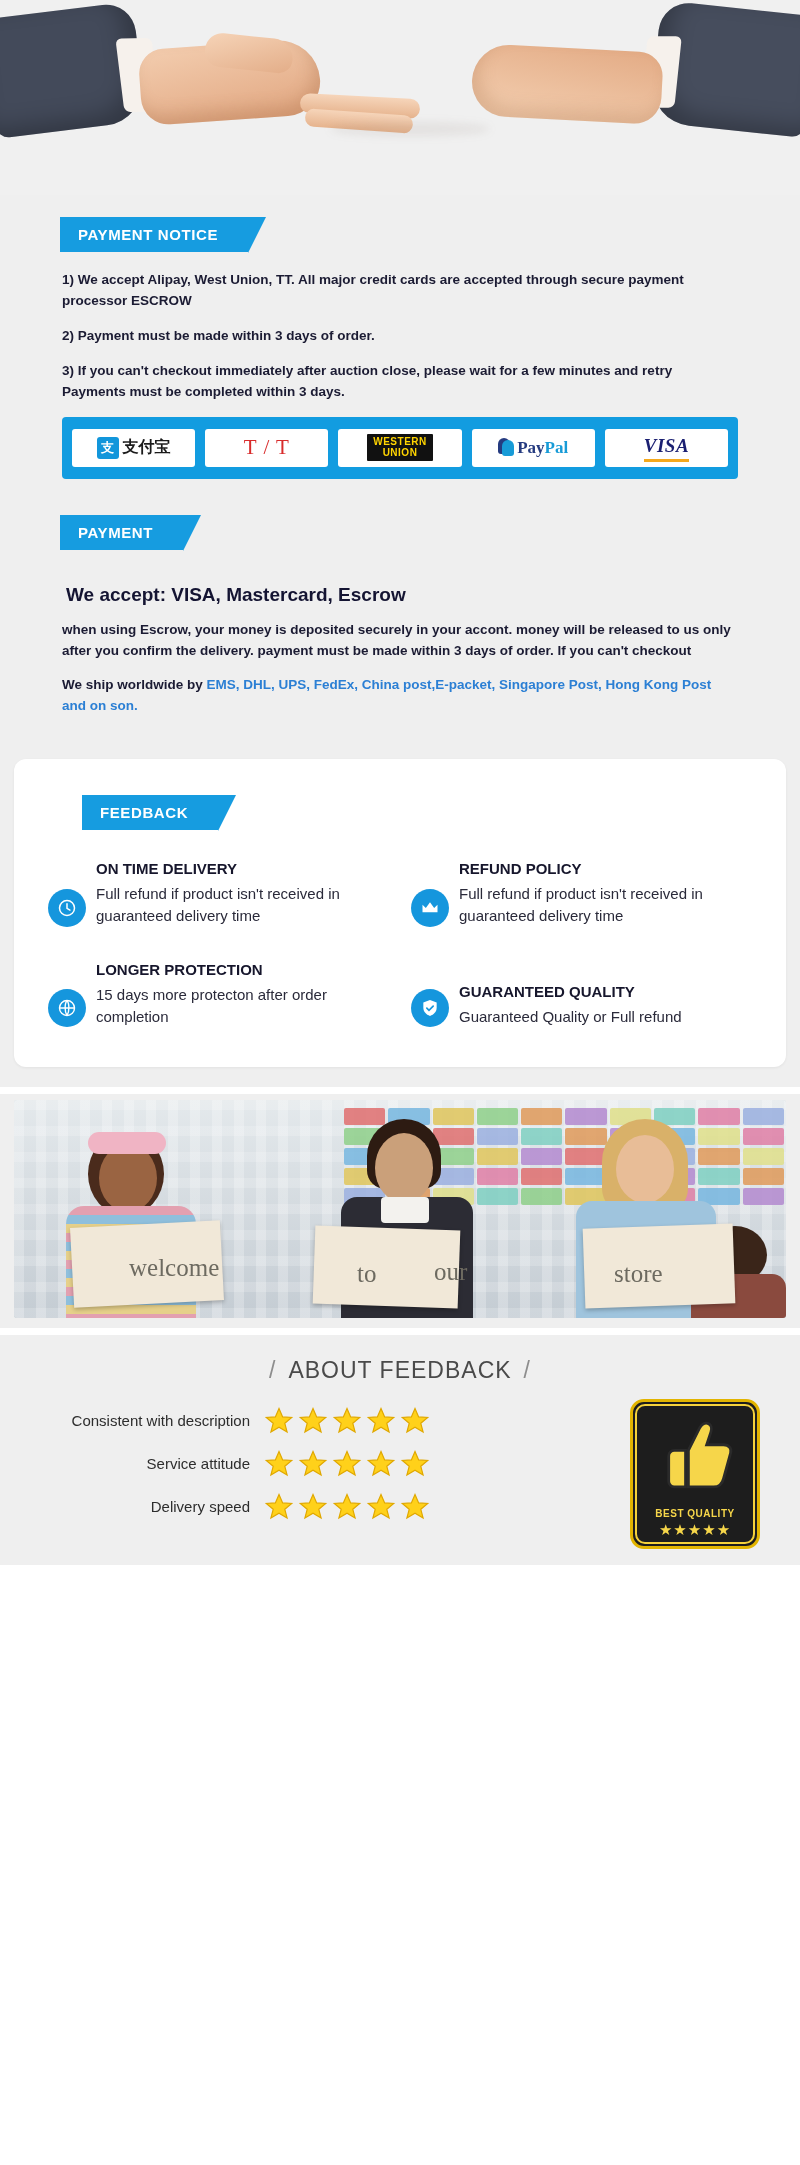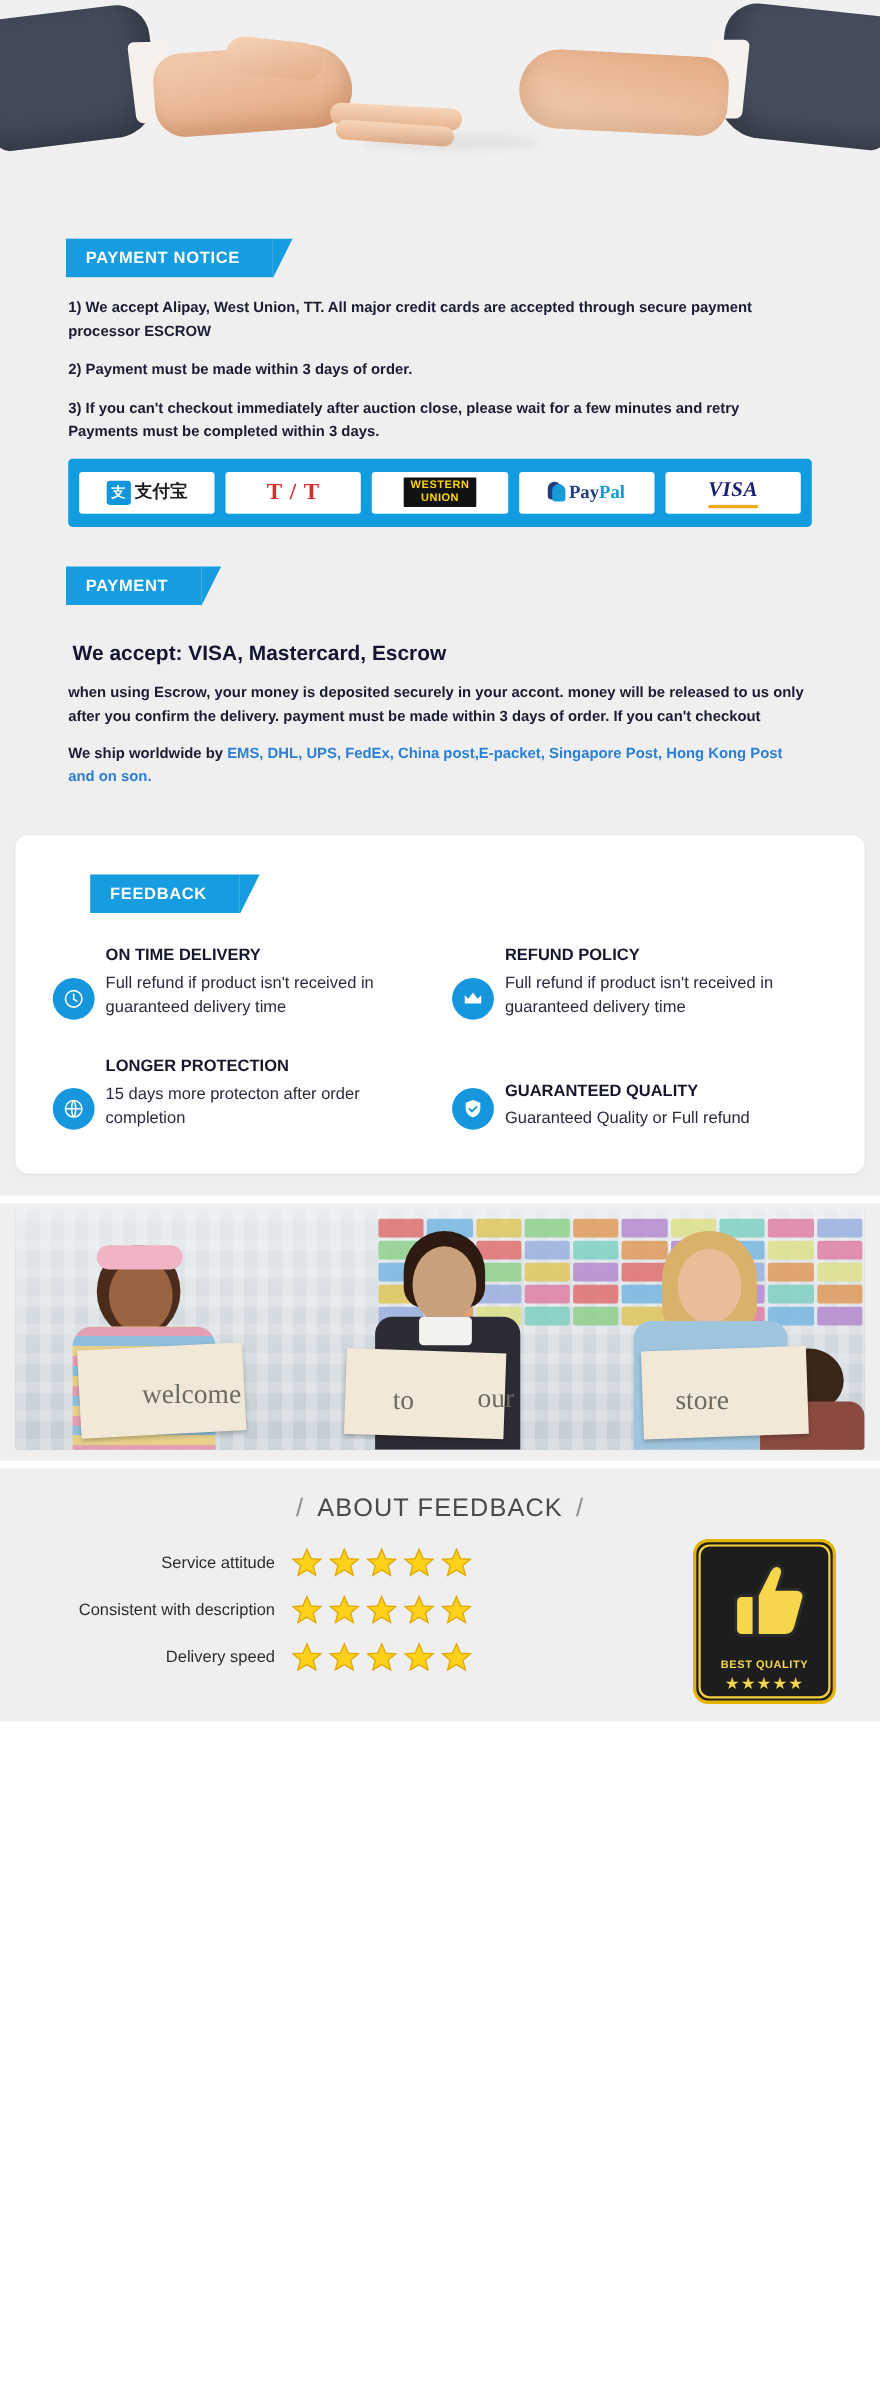--- a/index.html
+++ b/index.html
@@ -195,21 +195,21 @@
     background: #1296db;
     border-radius: 3px;
     color: #fff;
     font-size: 13px;
     line-height: 22px;
     text-align: center;
     font-weight: bold;
   }
   .tt {
     color: #d82b2b;
-    font-weight: bold;
+    font-weight: normal;
     font-size: 21px;
     letter-spacing: 1px;
     font-family: "Liberation Serif", serif;
   }
   .wu {
     background: #111;
     color: #ffd400;
     font-size: 10px;
     font-weight: bold;
     line-height: 1.05;
@@ -693,42 +693,42 @@
   </div>
 
   <div class="divider-line"></div>
 
   <div class="about">
     <div class="about-title">
       <span class="slash">/</span><span>ABOUT FEEDBACK</span><span class="slash">/</span>
     </div>
 
     <div class="rate-row">
+      <div class="rate-label">Consistent with description</div>
+      <div class="stars">
+        <svg class="star" viewBox="0 0 24 24" fill="#ffd11a" stroke="#e0a800" stroke-width="1">
+            <polygon points="12,2 15,9 22.5,9.5 16.8,14.3 18.7,21.6 12,17.6 5.3,21.6 7.2,14.3 1.5,9.5 9,9"></polygon>
+          </svg>
+        <svg class="star" viewBox="0 0 24 24" fill="#ffd11a" stroke="#e0a800" stroke-width="1">
+            <polygon points="12,2 15,9 22.5,9.5 16.8,14.3 18.7,21.6 12,17.6 5.3,21.6 7.2,14.3 1.5,9.5 9,9"></polygon>
+          </svg>
+        <svg class="star" viewBox="0 0 24 24" fill="#ffd11a" stroke="#e0a800" stroke-width="1">
+            <polygon points="12,2 15,9 22.5,9.5 16.8,14.3 18.7,21.6 12,17.6 5.3,21.6 7.2,14.3 1.5,9.5 9,9"></polygon>
+          </svg>
+        <svg class="star" viewBox="0 0 24 24" fill="#ffd11a" stroke="#e0a800" stroke-width="1">
+            <polygon points="12,2 15,9 22.5,9.5 16.8,14.3 18.7,21.6 12,17.6 5.3,21.6 7.2,14.3 1.5,9.5 9,9"></polygon>
+          </svg>
+        <svg class="star" viewBox="0 0 24 24" fill="#ffd11a" stroke="#e0a800" stroke-width="1">
+            <polygon points="12,2 15,9 22.5,9.5 16.8,14.3 18.7,21.6 12,17.6 5.3,21.6 7.2,14.3 1.5,9.5 9,9"></polygon>
+          </svg>
+      </div>
+    </div>
+
+    <div class="rate-row">
       <div class="rate-label">Service attitude</div>
-      <div class="stars">
-        <svg class="star" viewBox="0 0 24 24" fill="#ffd11a" stroke="#e0a800" stroke-width="1">
-            <polygon points="12,2 15,9 22.5,9.5 16.8,14.3 18.7,21.6 12,17.6 5.3,21.6 7.2,14.3 1.5,9.5 9,9"></polygon>
-          </svg>
-        <svg class="star" viewBox="0 0 24 24" fill="#ffd11a" stroke="#e0a800" stroke-width="1">
-            <polygon points="12,2 15,9 22.5,9.5 16.8,14.3 18.7,21.6 12,17.6 5.3,21.6 7.2,14.3 1.5,9.5 9,9"></polygon>
-          </svg>
-        <svg class="star" viewBox="0 0 24 24" fill="#ffd11a" stroke="#e0a800" stroke-width="1">
-            <polygon points="12,2 15,9 22.5,9.5 16.8,14.3 18.7,21.6 12,17.6 5.3,21.6 7.2,14.3 1.5,9.5 9,9"></polygon>
-          </svg>
-        <svg class="star" viewBox="0 0 24 24" fill="#ffd11a" stroke="#e0a800" stroke-width="1">
-            <polygon points="12,2 15,9 22.5,9.5 16.8,14.3 18.7,21.6 12,17.6 5.3,21.6 7.2,14.3 1.5,9.5 9,9"></polygon>
-          </svg>
-        <svg class="star" viewBox="0 0 24 24" fill="#ffd11a" stroke="#e0a800" stroke-width="1">
-            <polygon points="12,2 15,9 22.5,9.5 16.8,14.3 18.7,21.6 12,17.6 5.3,21.6 7.2,14.3 1.5,9.5 9,9"></polygon>
-          </svg>
-      </div>
-    </div>
-
-    <div class="rate-row">
-      <div class="rate-label">Consistent with description</div>
       <div class="stars">
         <svg class="star" viewBox="0 0 24 24" fill="#ffd11a" stroke="#e0a800" stroke-width="1">
             <polygon points="12,2 15,9 22.5,9.5 16.8,14.3 18.7,21.6 12,17.6 5.3,21.6 7.2,14.3 1.5,9.5 9,9"></polygon>
           </svg>
         <svg class="star" viewBox="0 0 24 24" fill="#ffd11a" stroke="#e0a800" stroke-width="1">
             <polygon points="12,2 15,9 22.5,9.5 16.8,14.3 18.7,21.6 12,17.6 5.3,21.6 7.2,14.3 1.5,9.5 9,9"></polygon>
           </svg>
         <svg class="star" viewBox="0 0 24 24" fill="#ffd11a" stroke="#e0a800" stroke-width="1">
             <polygon points="12,2 15,9 22.5,9.5 16.8,14.3 18.7,21.6 12,17.6 5.3,21.6 7.2,14.3 1.5,9.5 9,9"></polygon>
           </svg>

